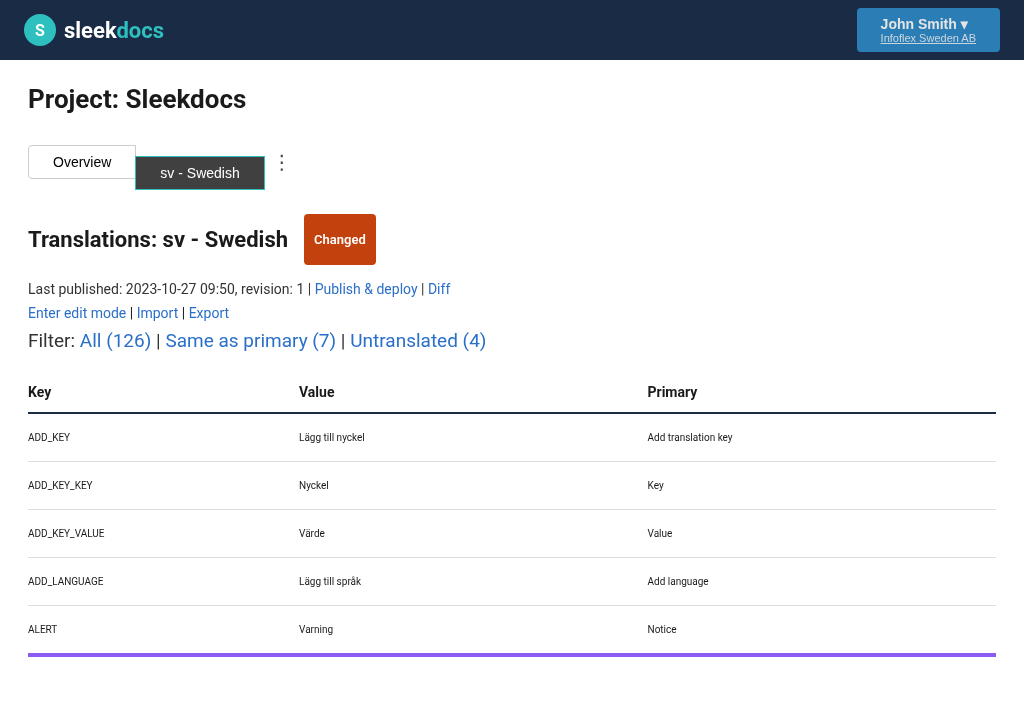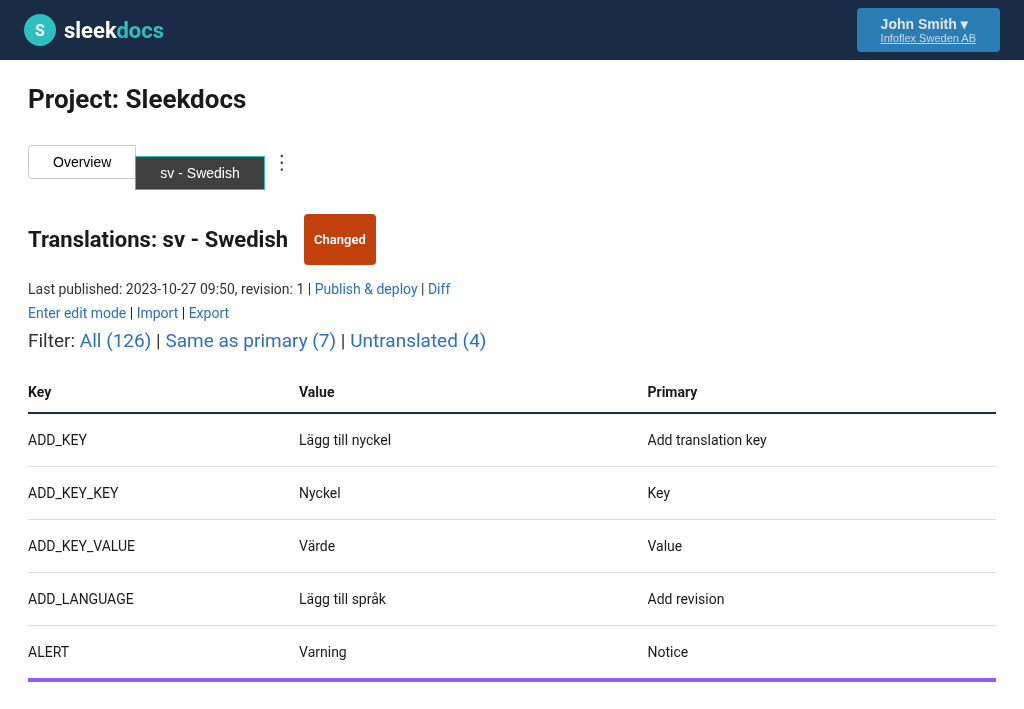--- a/index.html
+++ b/index.html
@@ -160,21 +160,21 @@
       padding: 8px 16px 12px 0;
       border-bottom: 2px solid #1a2b45;
       color: #1a1a1a;
     }
     .translations-table th:first-child { width: 28%; }
     .translations-table th:nth-child(2) { width: 36%; }
     .translations-table th:nth-child(3) { width: 36%; }
 
     .translations-table td {
       padding: 18px 16px 18px 0;
-      font-size: 14px;
+      font-size: 10px;
       border-bottom: 1px solid #ddd;
       vertical-align: top;
     }
     .translations-table tr:last-child td { border-bottom: 4px solid #8b5cf6; }
   </style>
 </head>
 <body>
 
 <header class="header">
   <div class="logo-area">
@@ -247,21 +247,21 @@
       <td>Key</td>
     </tr>
         <tr>
       <td>ADD_KEY_VALUE</td>
       <td>Värde</td>
       <td>Value</td>
     </tr>
         <tr>
       <td>ADD_LANGUAGE</td>
       <td>Lägg till språk</td>
-      <td>Add revision</td>
+      <td>Add language</td>
     </tr>
         <tr>
       <td>ALERT</td>
       <td>Varning</td>
       <td>Notice</td>
     </tr>
       </tbody>
   </table>
 
 </main>

